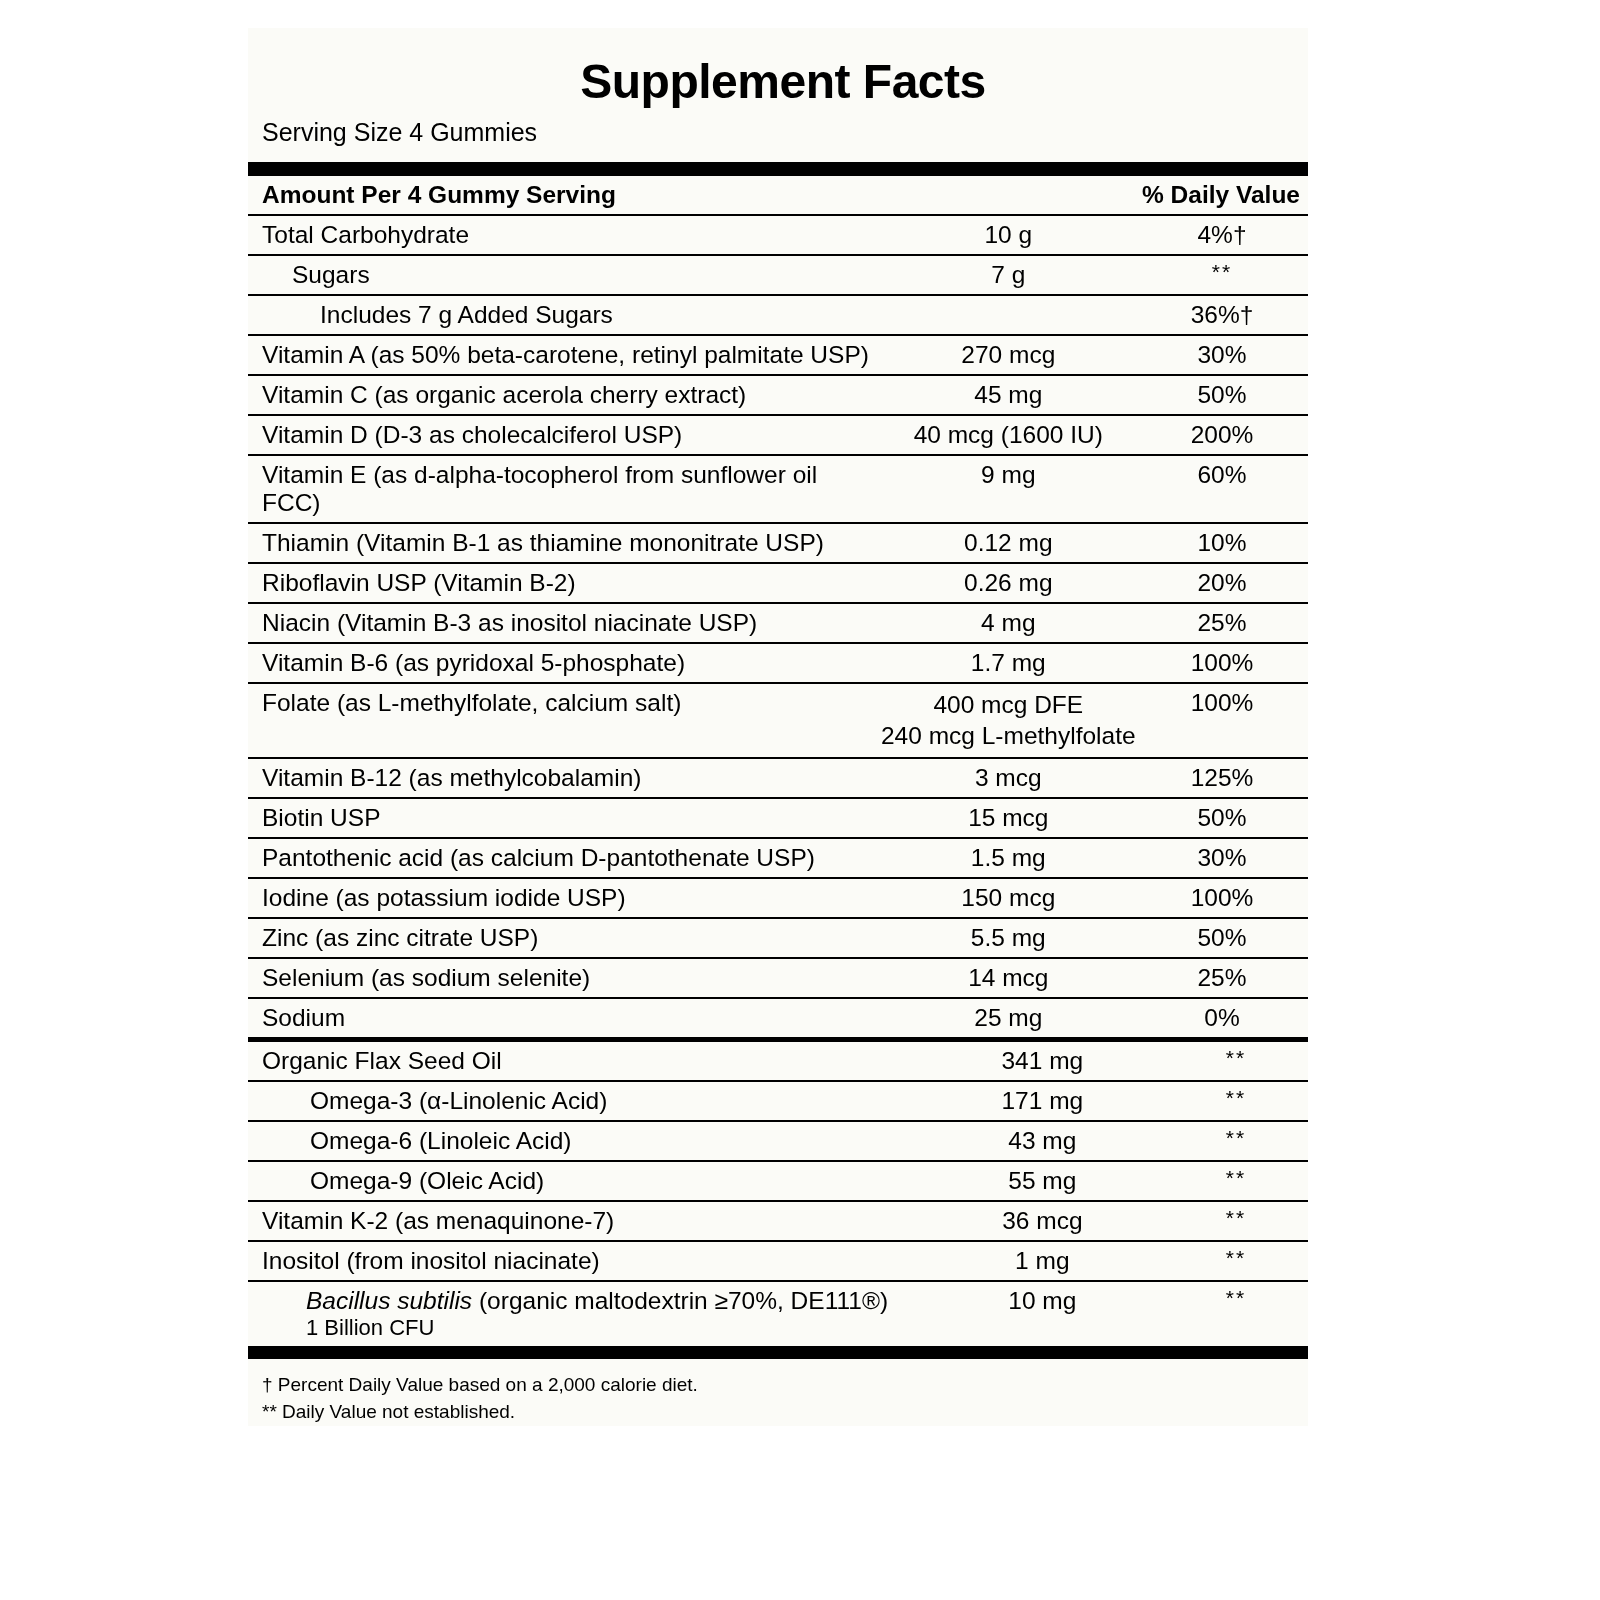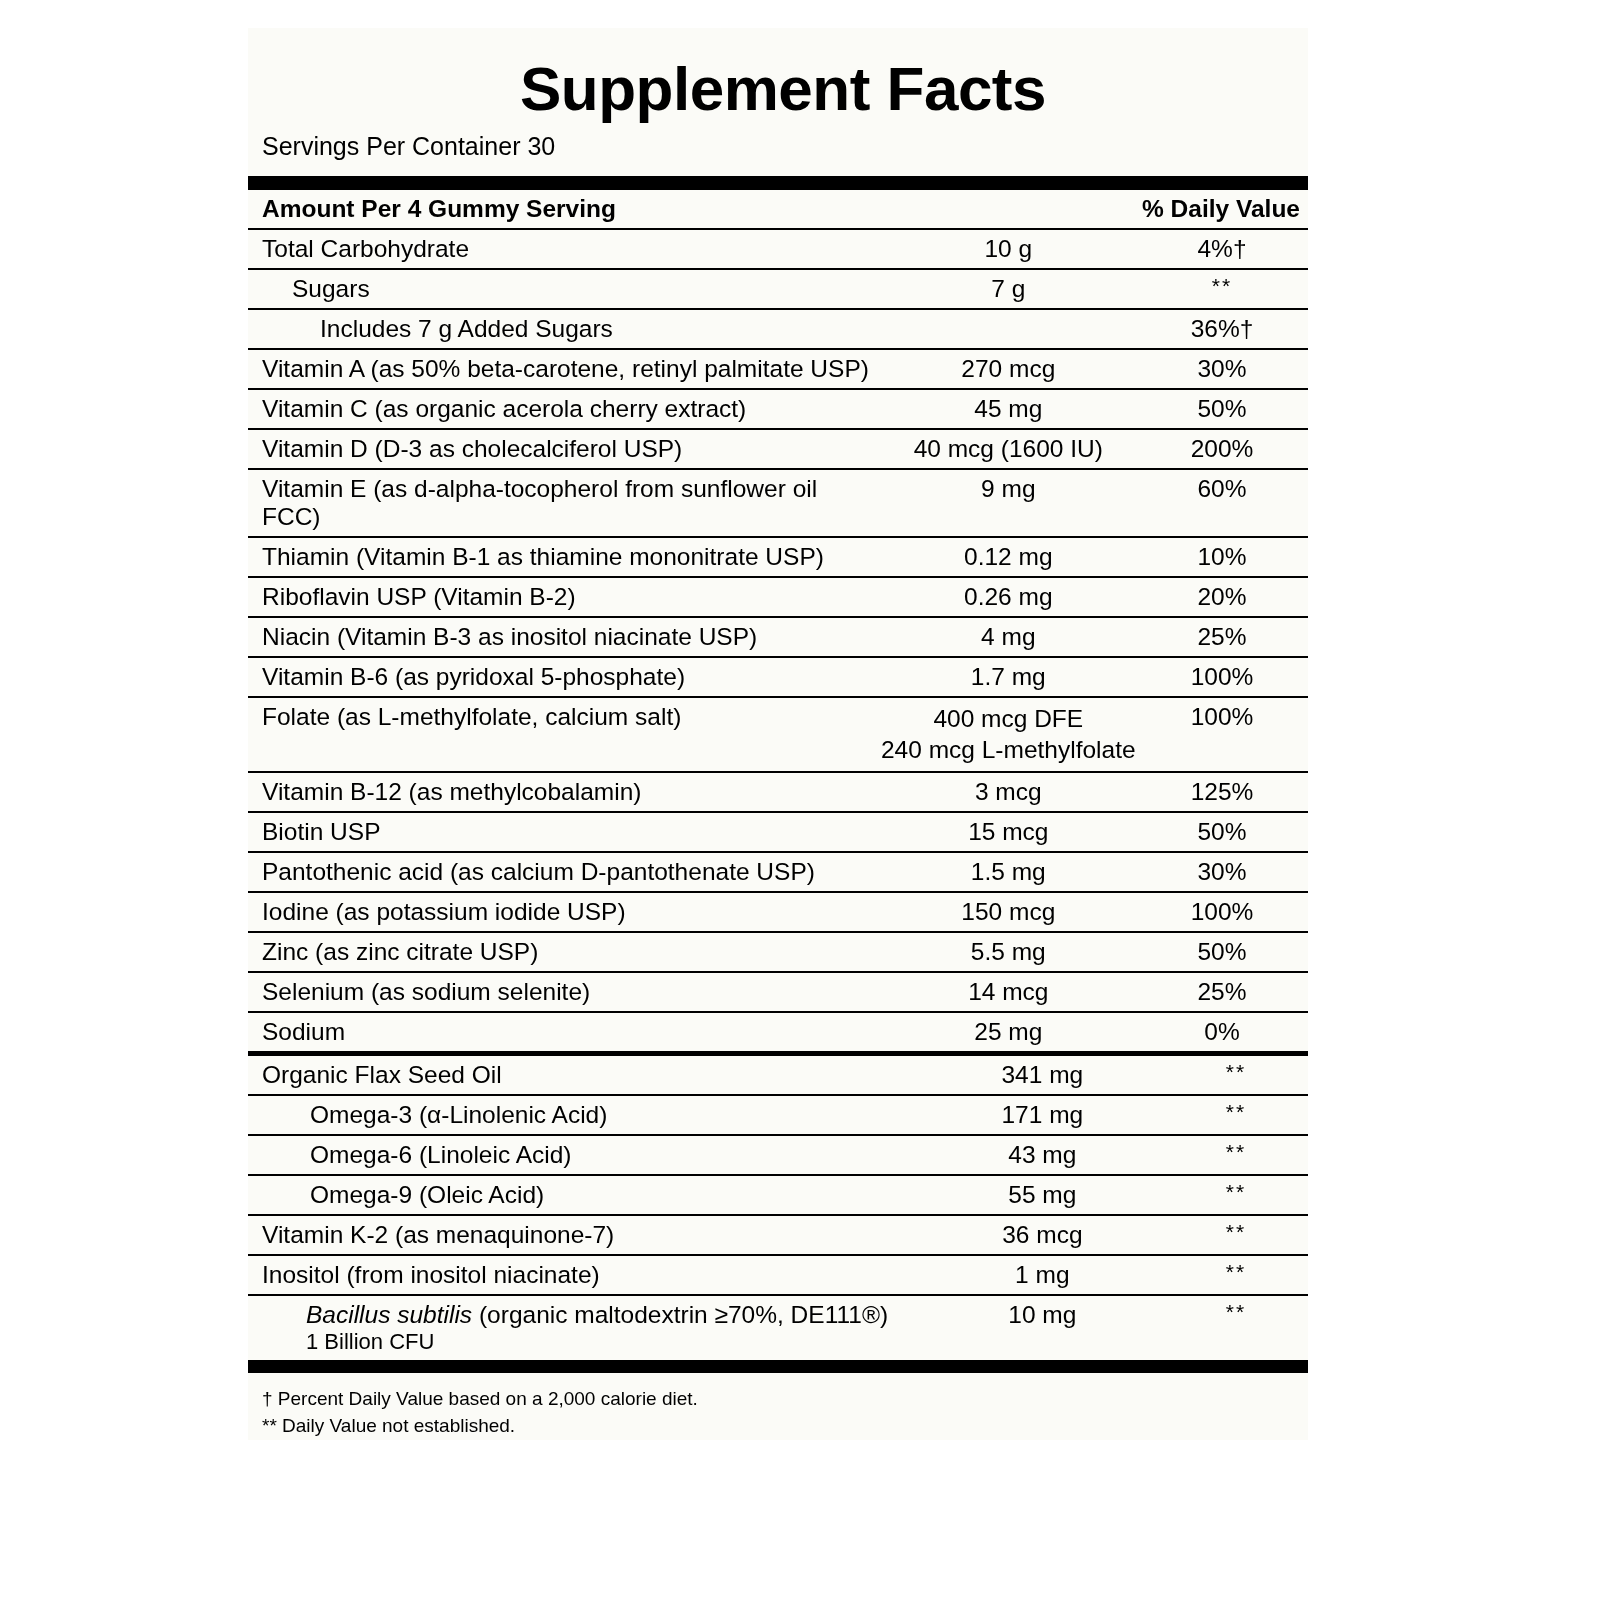--- a/index.html
+++ b/index.html
@@ -15,21 +15,21 @@
     overflow: hidden;
   }
   .panel {
     position: absolute;
     left: 248px;
     top: 28px;
     width: 1060px;
     background: #fbfbf7;
   }
   .title {
-    font-size: 62px;
+    font-size: 48px;
     font-weight: bold;
     letter-spacing: -0.5px;
     line-height: 1;
     text-align: center;
     margin: 30px 0 10px 10px;
     white-space: nowrap;
   }
   .serving-lines {
     font-size: 25px;
     line-height: 1.28;
@@ -108,21 +108,21 @@
   }
 </style>
 </head>
 <body>
 
 <div class="panel">
 
   <div class="title">Supplement Facts</div>
 
   <div class="serving-lines">
-    <div>Servings Per Container 30</div>
+    <div>Serving Size 4 Gummies</div>
   </div>
 
   <div class="rule-thick"></div>
 
   <table class="facts">
     <tbody>
         <tr class="hdr">
       <td class="c-name">Amount Per 4 Gummy Serving</td>
       <td class="c-amt"></td>
       <td class="c-dv-hdr">% Daily Value</td>

